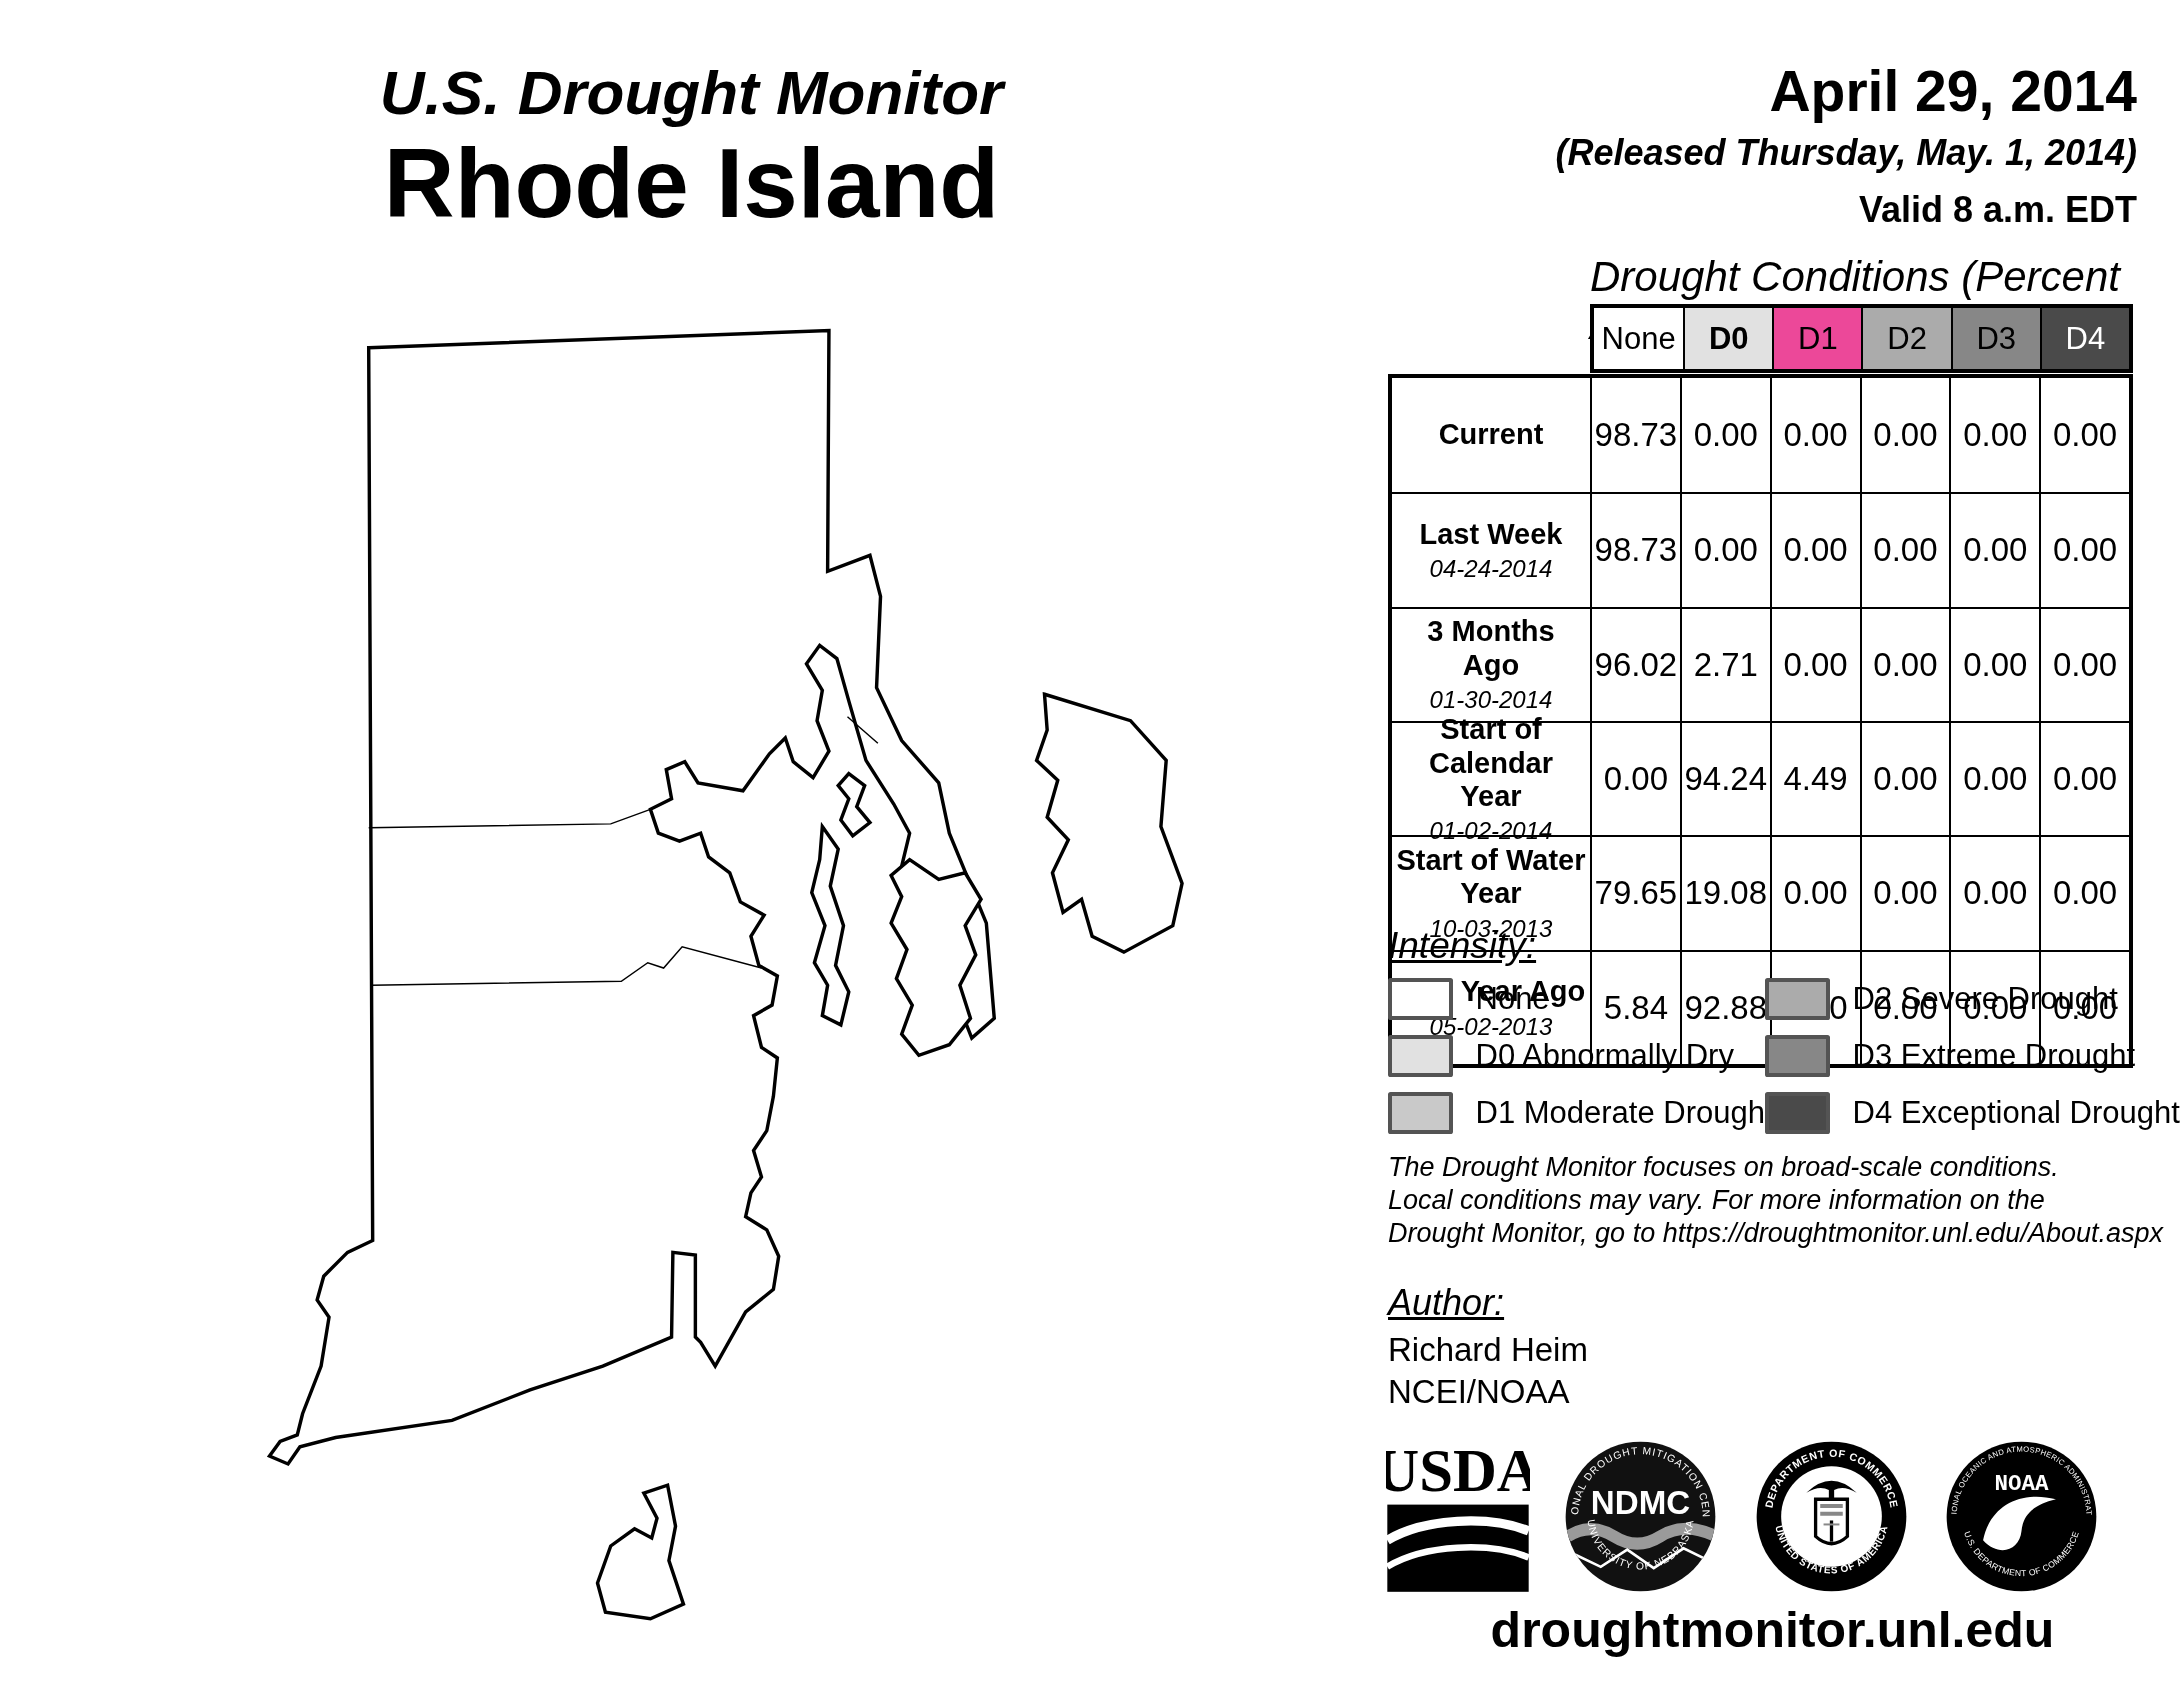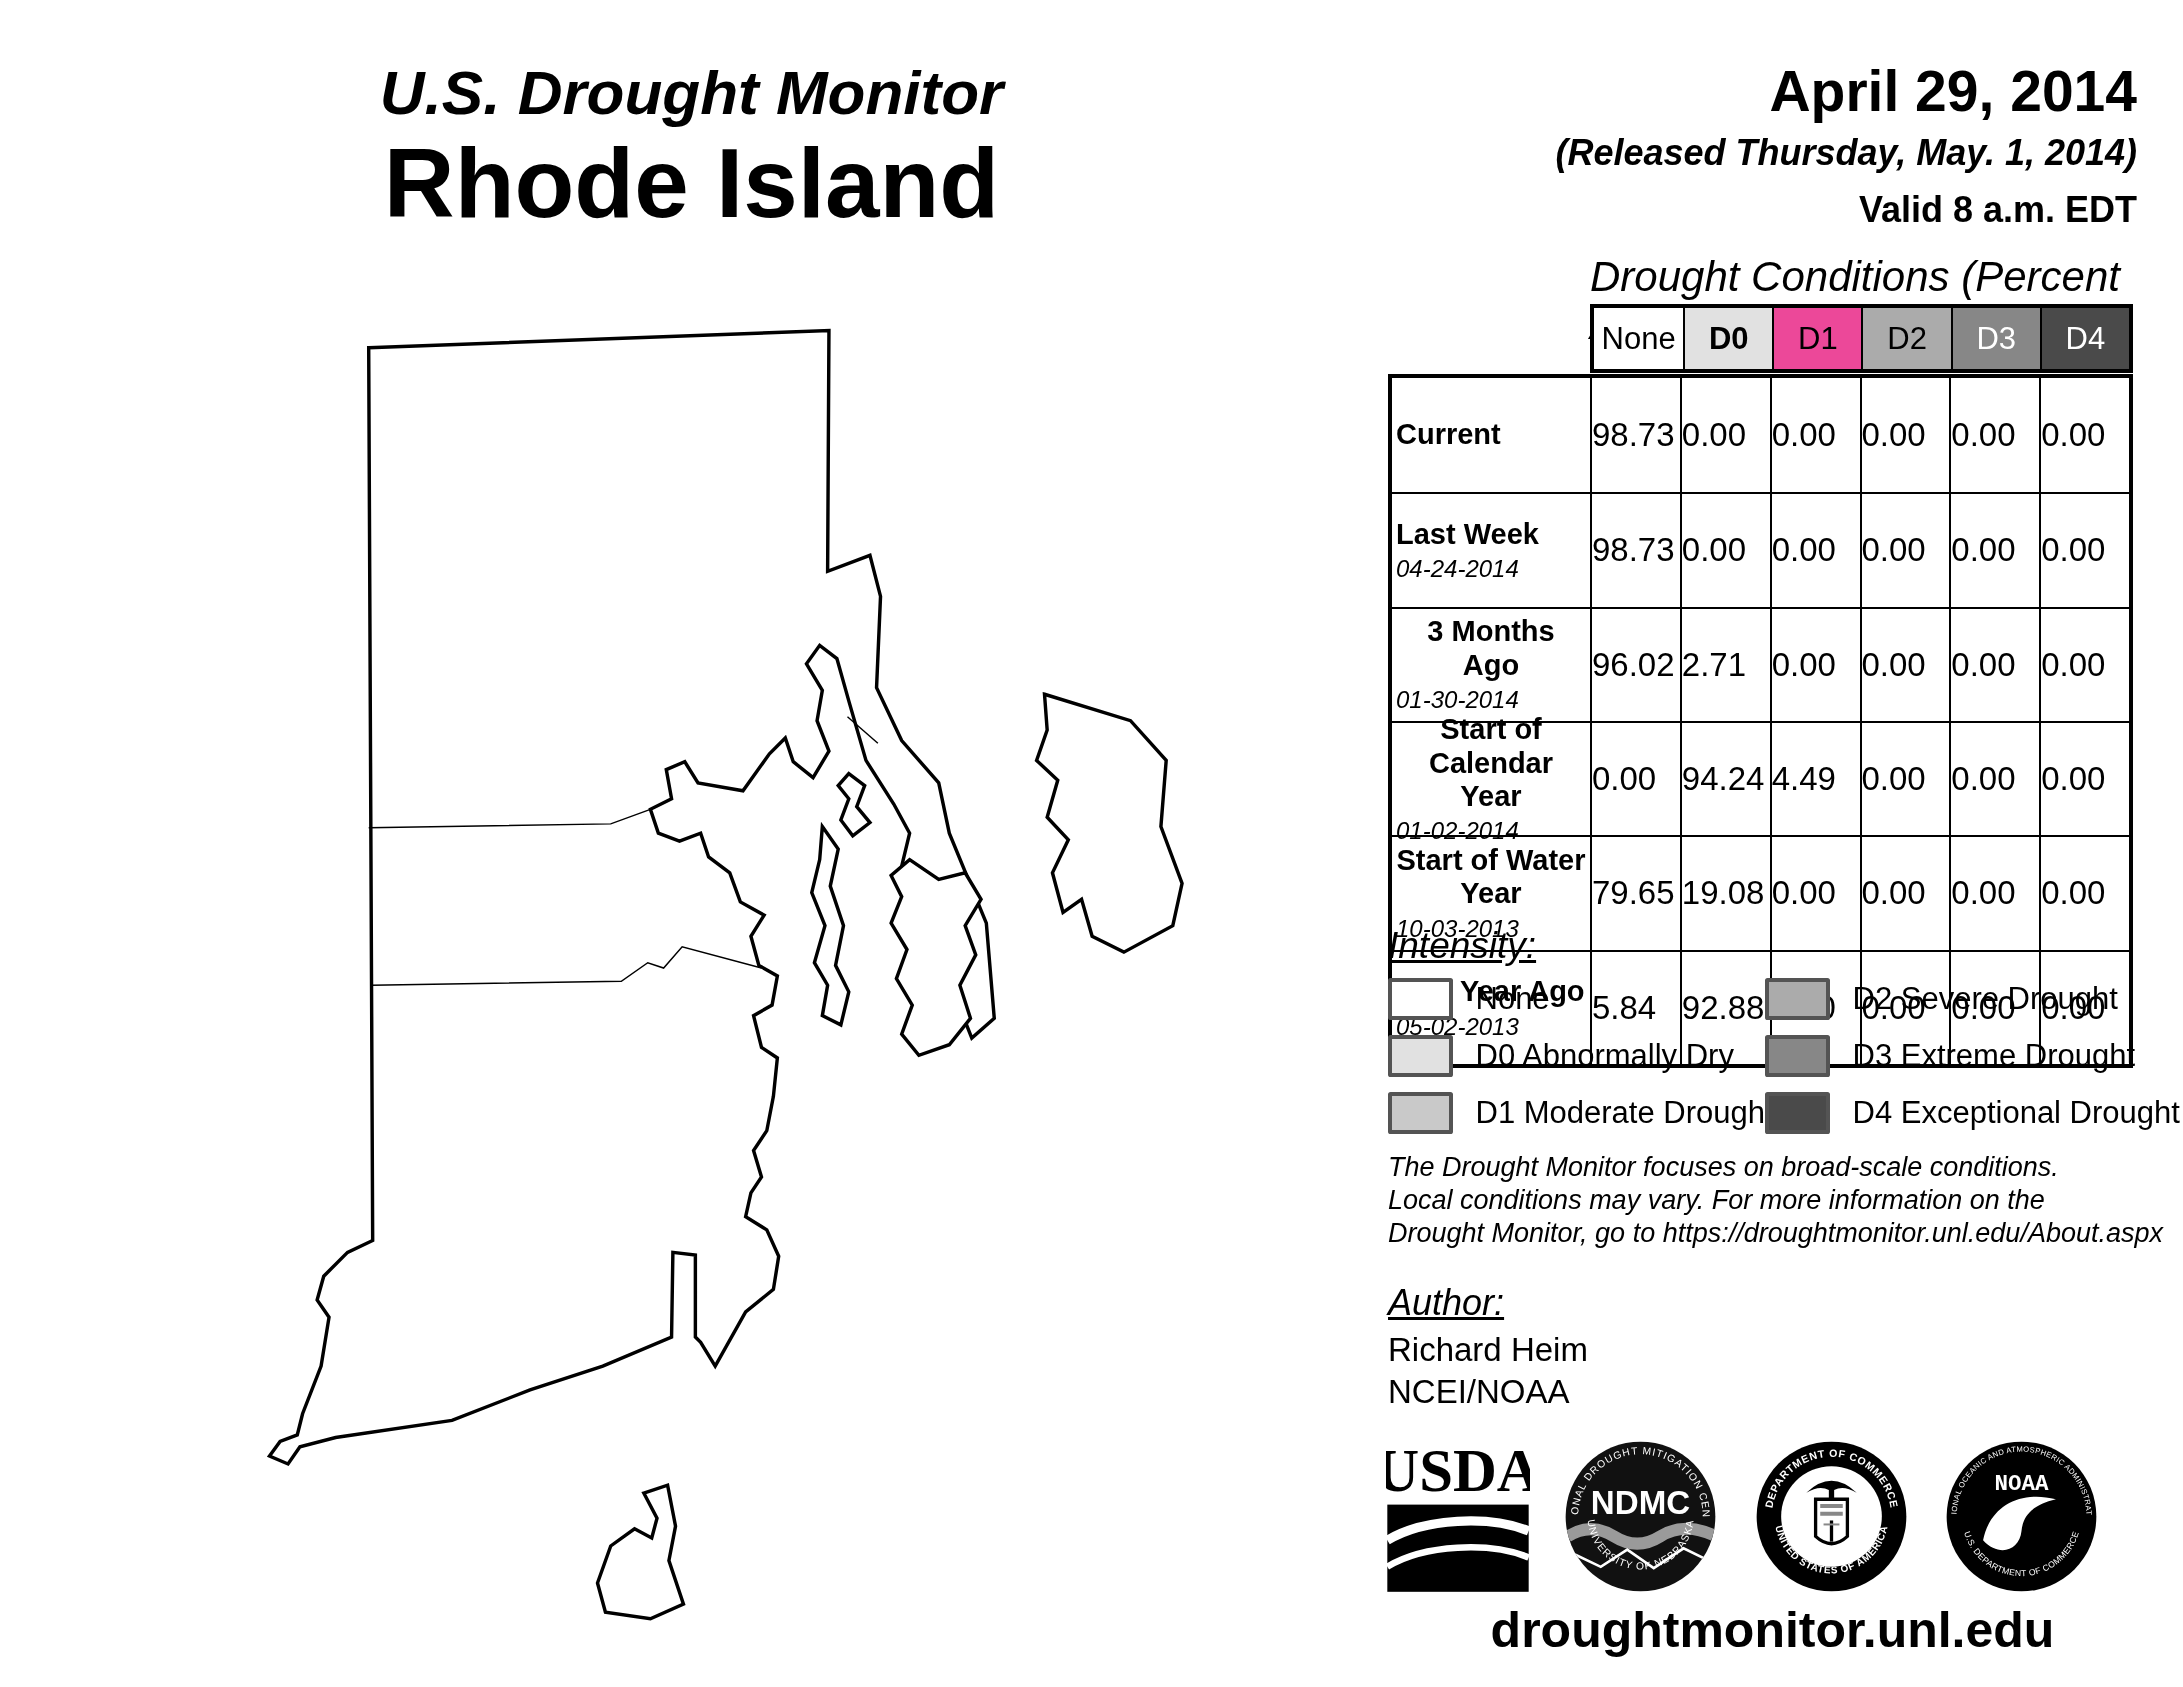--- a/index.html
+++ b/index.html
@@ -25,21 +25,21 @@
             border:4px solid #000;box-sizing:border-box;background:#fff;}
   .hcell{border-left:2.6px solid #000;display:flex;align-items:center;justify-content:center;
          font-size:31px;}
   .hcell:first-child{border-left:none;}
   .tbl-body{position:absolute;left:1388px;top:374px;width:745px;height:694px;
             border:4.6px solid #000;box-sizing:border-box;display:grid;
             grid-template-rows:repeat(6,1fr);background:#fff;}
   .trow{display:grid;grid-template-columns:198px repeat(6,1fr);border-top:2.6px solid #000;min-height:0;}
   .trow:first-child{border-top:none;}
   .cell{border-left:2.6px solid #000;display:flex;flex-direction:column;
-        align-items:flex-start;justify-content:center;min-height:0;}
+        align-items:center;justify-content:center;min-height:0;}
   .cell:first-child{border-left:none;}
   .labcell{padding:0 4px;box-sizing:border-box;text-align:center;}
   .lab-main{font-size:29px;font-weight:bold;line-height:1.15;}
   .lab-date{font-size:24px;font-style:italic;margin-top:4px;}
   .vcell{font-size:33px;}
 
   
   .legend-heading{position:absolute;left:1388px;top:925px;font-size:37px;font-style:italic;
                   text-decoration:underline;}
   .legend-col{position:absolute;top:978px;display:flex;flex-direction:column;gap:16px;}
@@ -127,21 +127,21 @@
     <div class="release-date">(Released Thursday, May. 1, 2014)</div>
     <div class="valid-time">Valid 8 a.m. EDT</div>
   </div>
 
   <div class="table-title">Drought Conditions (Percent Area)</div>
   <div class="tbl-head" id="thead">
       <div class="hcell" style="background: rgb(255, 255, 255); color: rgb(0, 0, 0);">None</div>
       <div class="hcell" style="background: rgb(225, 225, 225); color: rgb(0, 0, 0); font-weight: bold;">D0</div>
       <div class="hcell" style="background: #ec4899; color: rgb(0, 0, 0);">D1</div>
       <div class="hcell" style="background: rgb(171, 171, 171); color: rgb(0, 0, 0);">D2</div>
-      <div class="hcell" style="background: rgb(135, 135, 135); color: #ffffff;">D3</div>
+      <div class="hcell" style="background: rgb(135, 135, 135); color: #000000;">D3</div>
       <div class="hcell" style="background: rgb(74, 74, 74); color: rgb(255, 255, 255);">D4</div>
     </div>
   <div class="tbl-body" id="tbody">
       <div class="trow">
         <div class="cell labcell">
           <div class="lab-main">Current</div>
         </div>
         <div class="cell vcell">98.73</div>
         <div class="cell vcell">0.00</div>
         <div class="cell vcell">0.00</div>

